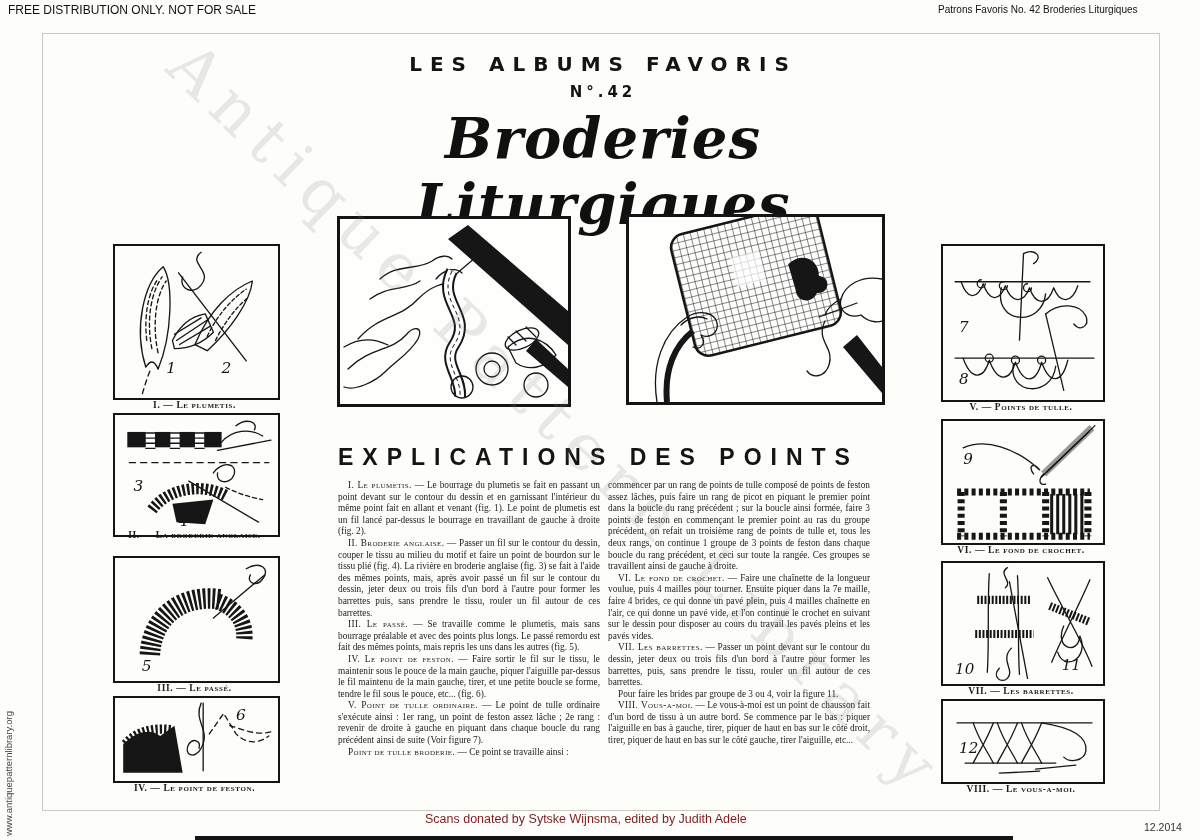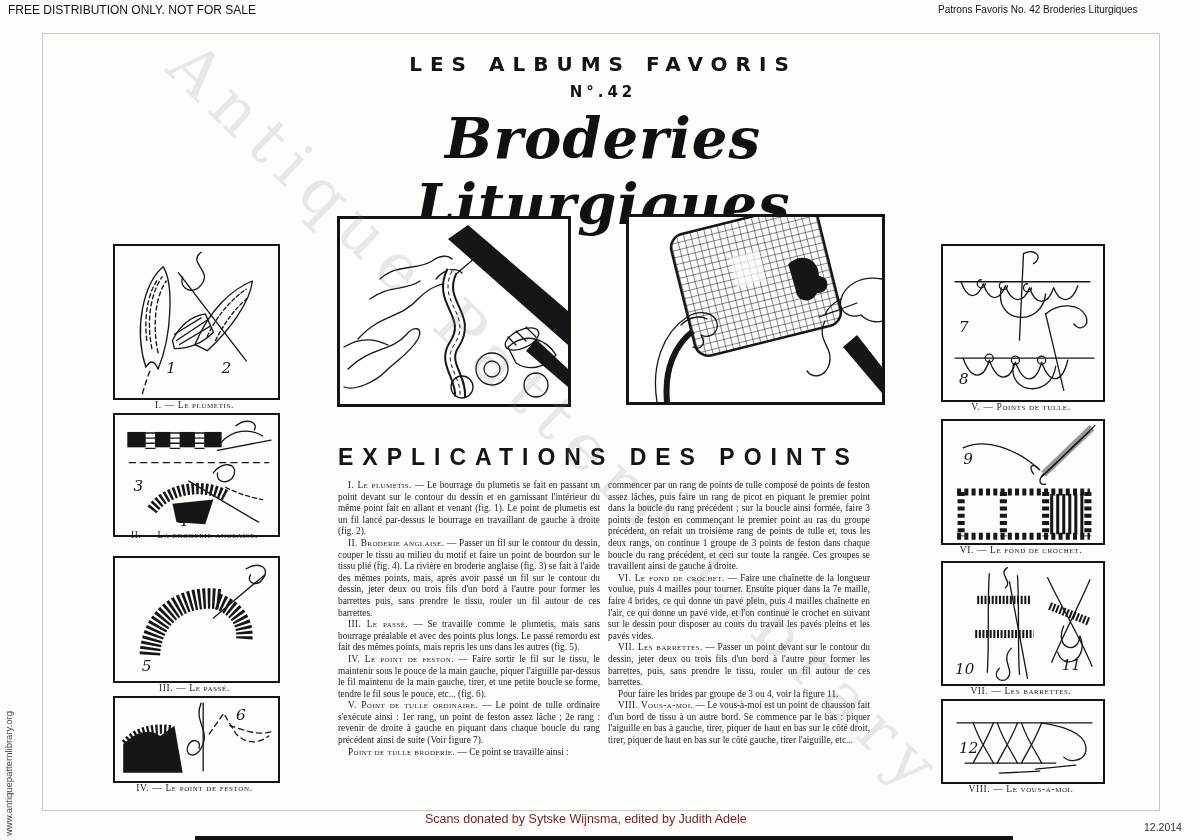--- a/index.html
+++ b/index.html
@@ -46,21 +46,21 @@
               text-align:justify; color:#1c1c1c; }
   .text-col-left  { left:295px; }
   .text-col-right { left:565px; }
   .text-col p { margin:0; text-indent:10px; }
   .text-col p.no-indent { text-indent:0; }
   .lead { font-variant:small-caps; letter-spacing:0.4px; }
 
   .figbox { position:absolute; border:2px solid #141414; background:transparent; }
   .figbox svg { display:block; width:100%; height:100%; }
   .figcap { position:absolute; text-align:center; font-size:9.5px; letter-spacing:0.6px;
-            font-variant:small-caps; color:#1c1c1c; }
+            font-variant:small-caps; color:#1c1c1c;font-weight:bold; }
 
   
   .fig1 { left:70px;  top:210px; width:163px; height:152px; }
   .cap1 { left:70px;  top:366px; width:163px; }
   .fig2 { left:70px;  top:379px; width:163px; height:120px; }
   .cap2 { left:60px;  top:496px; width:183px; }
   .fig3 { left:70px;  top:522px; width:163px; height:123px; }
   .cap3 { left:70px;  top:649px; width:163px; }
   .fig4 { left:70px;  top:662px; width:163px; height:83px; }
   .cap4 { left:70px;  top:749px; width:163px; }

